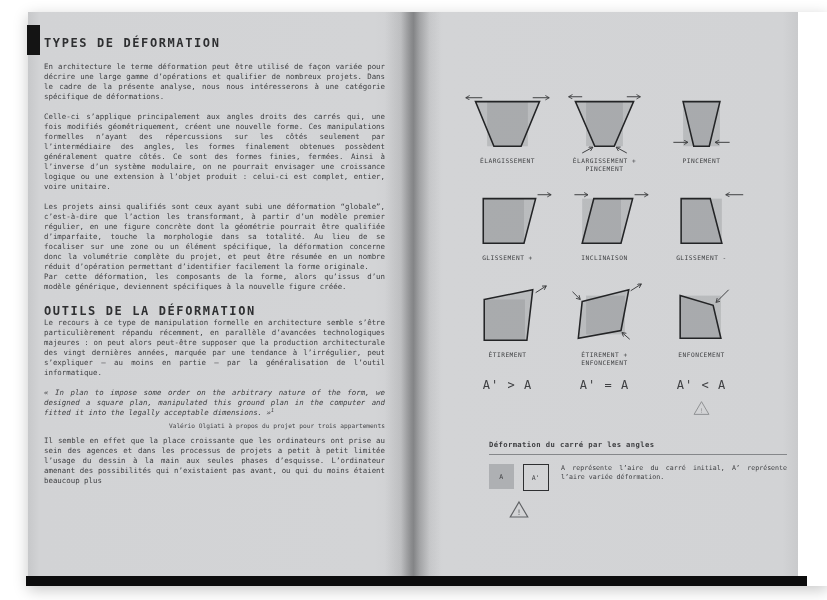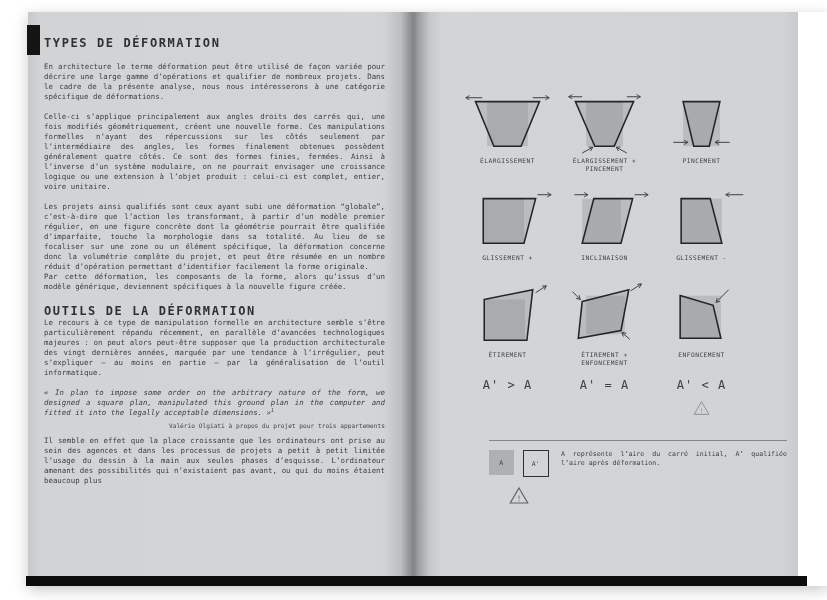--- a/index.html
+++ b/index.html
@@ -272,31 +272,32 @@
         <span class="cmp">A' &gt; A</span>
         <span class="cmp">A' = A</span>
         <span class="cmp">A' &lt; A</span>
         <span class="warn-slot"><span class="warn-icon"><svg viewBox="0 0 24 22">
                 <path d="M12 2 L22.5 20 L1.5 20 Z" fill="none" stroke="currentColor" stroke-width="1.4"></path>
                 <text x="12" y="17.5" text-anchor="middle" font-size="9" fill="currentColor" font-family="DejaVu Sans Mono, monospace">!</text>
               </svg></span></span>
       </div>
 
       <div class="legend">
+        <div class="legend-title">Déformation du carré par les angles</div>
         <div class="legend-rule"></div>
         <div class="legend-row">
           <div class="swatch-box">
             <div class="swatch swatch-a">
                 <span>A</span>
               </div>
             <div class="swatch swatch-ap">
                 <span>A'</span>
               </div>
           </div>
-          <p class="legend-text">A représente l’aire du carré initial, A’ qualifiée l’aire après déformation.</p>
+          <p class="legend-text">A représente l’aire du carré initial, A’ représente l’aire variée déformation.</p>
         </div>
         <div class="legend-row">
           <div class="swatch-box warn-col">
             <span class="warn-icon">
                 <svg viewBox="0 0 24 22">
                   <path d="M12 2 L22.5 20 L1.5 20 Z" fill="none" stroke="currentColor" stroke-width="1.4"></path>
                   <text x="12" y="17.5" text-anchor="middle" font-size="9" fill="currentColor" font-family="DejaVu Sans Mono, monospace">!</text>
                 </svg>
               </span>
           </div>

